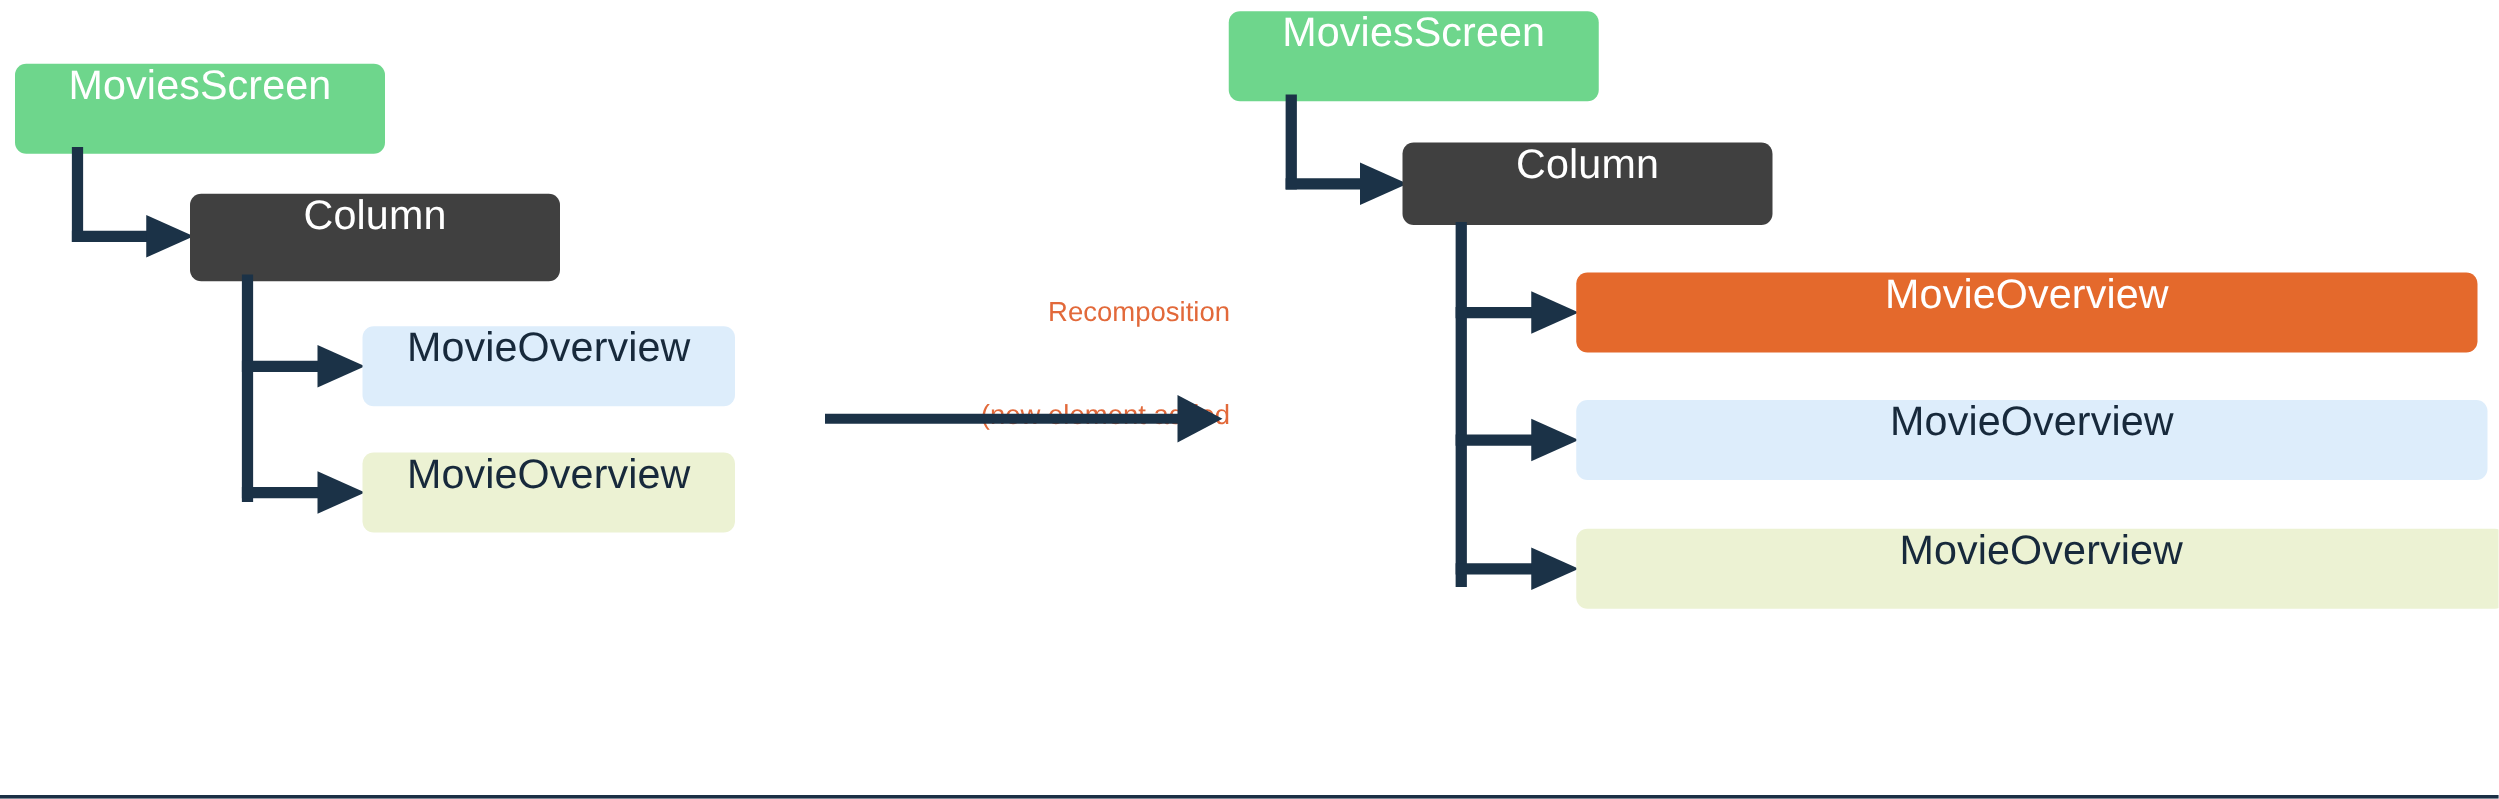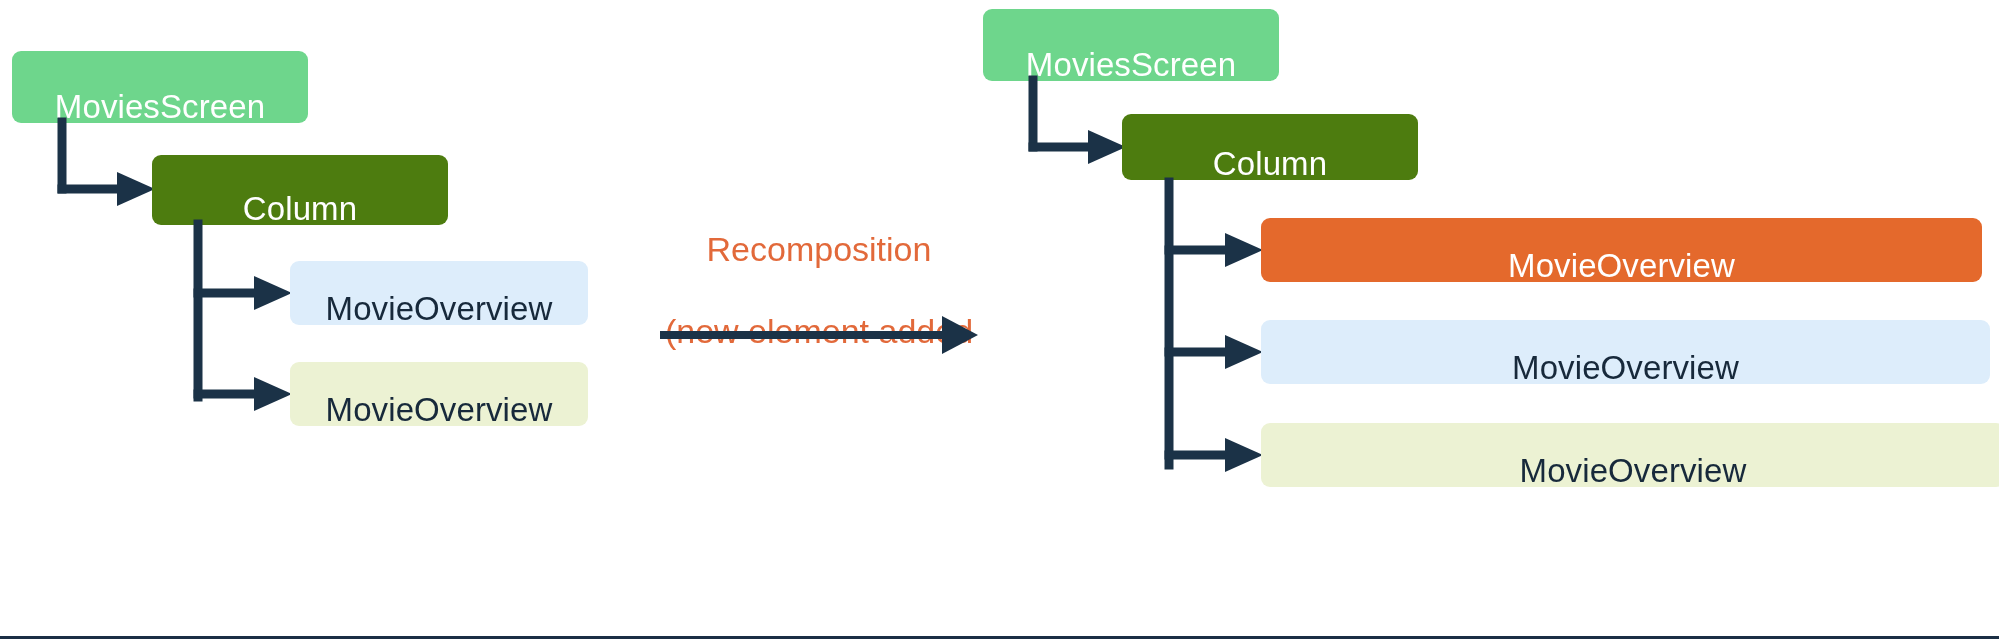--- a/index.html
+++ b/index.html
@@ -18,33 +18,33 @@
     background: #ffffff;
     overflow: hidden;
     border-bottom: 3px solid #1b2f45;
     box-sizing: border-box;
   }
   .node {
     position: absolute;
     box-sizing: border-box;
     border-radius: 9px;
     display: flex;
-    align-items: flex-end;
+    align-items: flex-start;
     justify-content: center;
     font-size: 33px;
     line-height: 1;
     letter-spacing: 0.1px;
     white-space: nowrap;
   }
   .node-screen {
     background: #6ed68c;
     color: #ffffff;
   }
   .node-column {
-    background: #4d7c0f;
+    background: #404040;
     color: #ffffff;
   }
   .node-pale-blue {
     background: #ddedfb;
     color: #17293b;
   }
   .node-pale-yellow {
     background: #ecf2d3;
     color: #17293b;
   }
@@ -59,23 +59,23 @@
   .conn path, .conn line {
     stroke: #1b3247;
     fill: none;
   }
   .conn polygon {
     fill: #1b3247;
   }
   .caption {
     position: absolute;
     color: #e2693a;
-    font-size: 34px;
+    font-size: 22px;
     line-height: 41px;
-    text-align: center;
+    text-align: right;
     white-space: pre-line;
   }
 </style>
 </head>
 <body>
 
 <div id="canvas">
 
   <div class="node node-screen" style="left:12px; top:51px; width:296px; height:72px;">
     <span>MoviesScreen</span>

